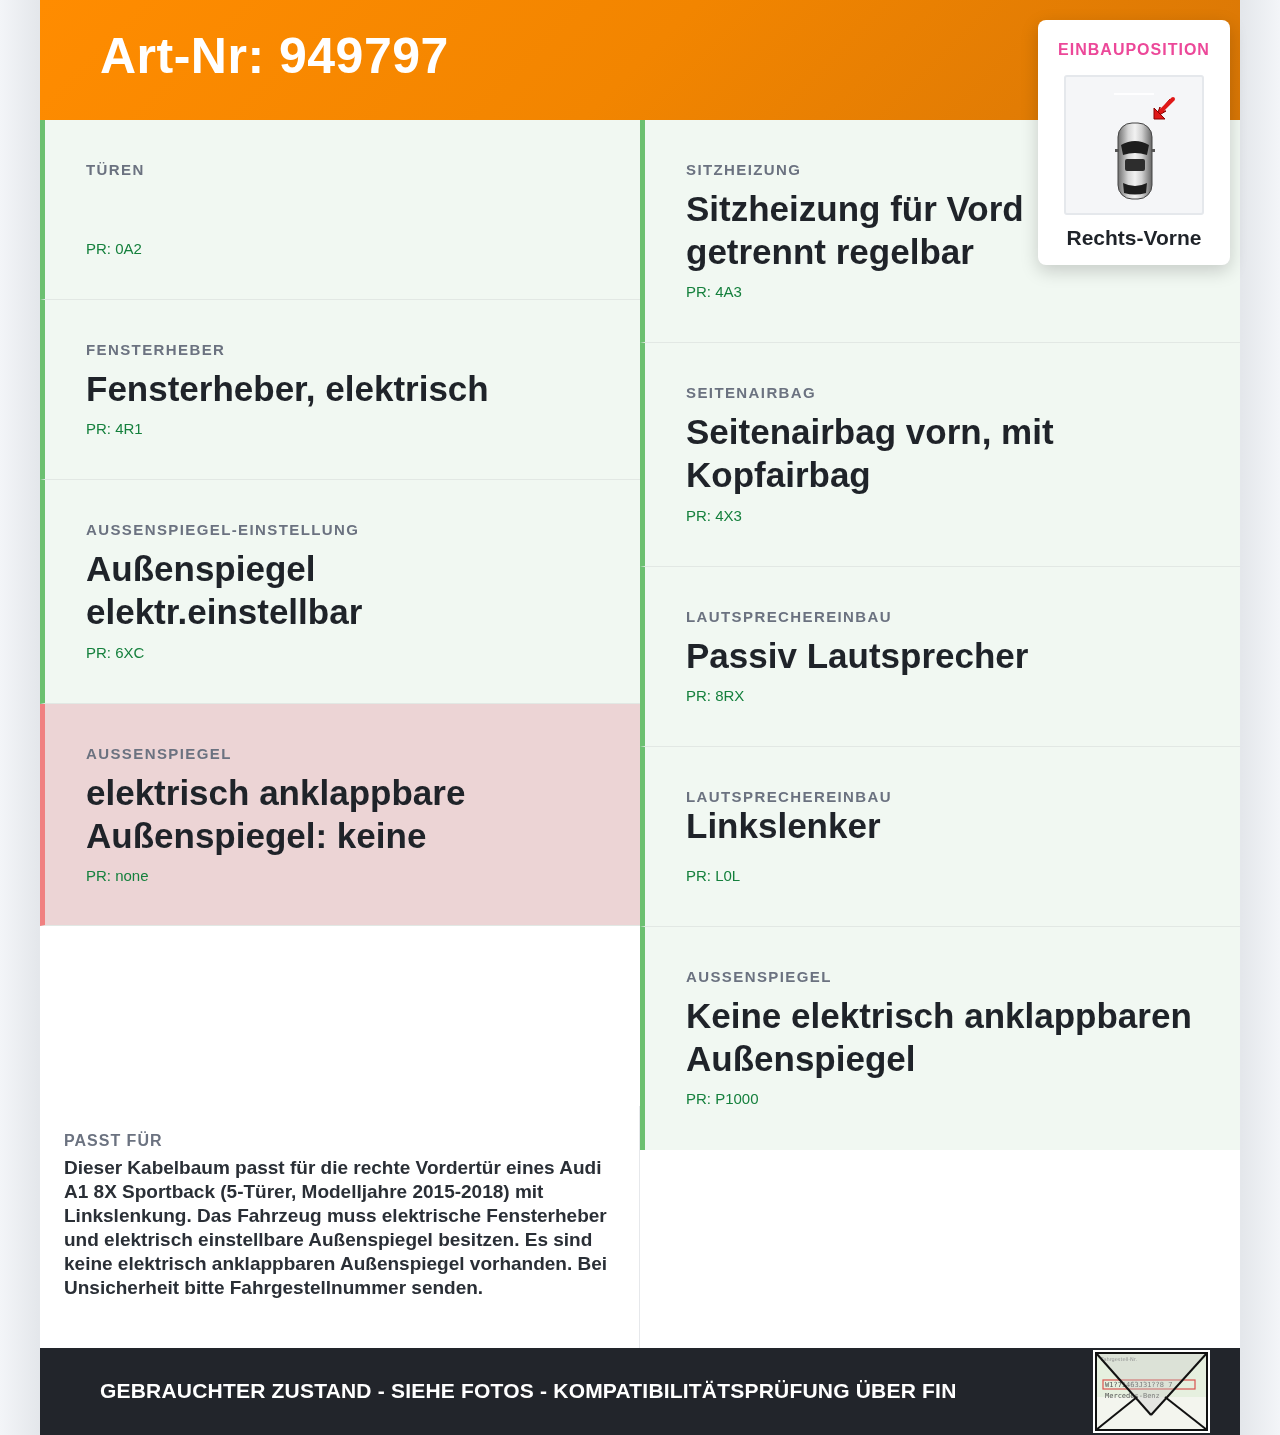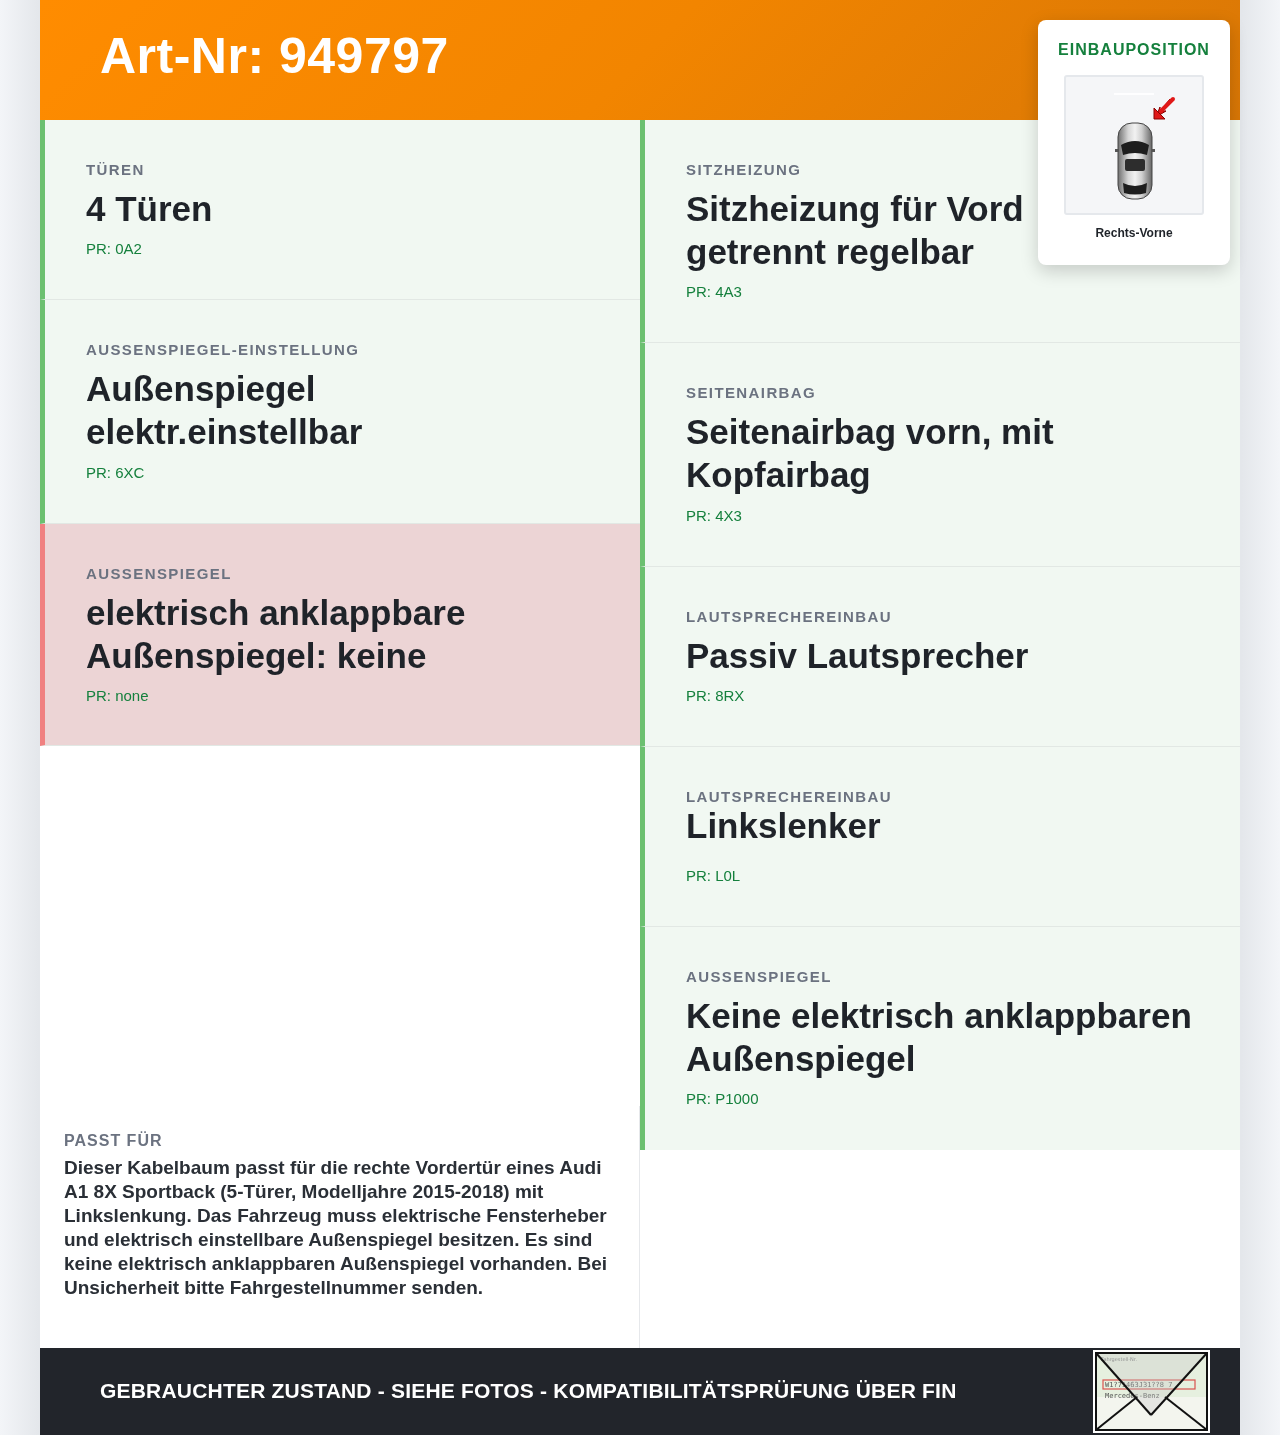--- a/index.html
+++ b/index.html
@@ -70,45 +70,49 @@
     position: absolute; left: 1053px; top: 2px; width: 117px; height: 83px;
     background: #f1f4ec; border: 2px solid #ffffff;
   }
   .overlay-card {
     position: absolute; left: 1038px; top: 20px; width: 192px; height: 245px;
     background: #ffffff; border-radius: 8px;
     box-shadow: 0 6px 18px rgba(0,0,0,0.18);
   }
   .overlay-title {
     position: absolute; left: 0; top: 21px; width: 192px; text-align: center;
-    color: #15803d; font-size: 16px; font-weight: 700; letter-spacing: 1px;
+    color: #ec4899; font-size: 16px; font-weight: 700; letter-spacing: 1px;
   }
   .overlay-img {
     position: absolute; left: 26px; top: 55px; width: 140px; height: 140px;
     background: #f5f6f8; border: 2px solid #e5e8ec; border-radius: 3px;
   }
   .overlay-caption {
     position: absolute; left: 0; top: 206px; width: 192px; text-align: center;
-    color: #1f2329; font-size: 12px; font-weight: 700;
+    color: #1f2329; font-size: 21px; font-weight: 700;
   }
 </style>
 </head>
 <body>
 
 <div class="page">
 
   <div class="header">
     <div class="header-title">Art-Nr: 949797</div>
   </div>
 
   <div class="col col-left">
     <div class="block" style="height:180px">
       <div class="block-label" style="top:41px">TÜREN</div>
-      <div class="block-value" style="top:67px">4 Türen</div>
       <div class="block-pr" style="top:120px">PR: 0A2</div>
+    </div>
+    <div class="block" style="height:180px">
+      <div class="block-label" style="top:41px">FENSTERHEBER</div>
+      <div class="block-value" style="top:67px">Fensterheber, elektrisch</div>
+      <div class="block-pr" style="top:120px">PR: 4R1</div>
     </div>
     <div class="block" style="height:224px">
       <div class="block-label" style="top:41px">AUSSENSPIEGEL-EINSTELLUNG</div>
       <div class="block-value" style="top:67px; width:400px">Außenspiegel elektr.einstellbar</div>
       <div class="block-pr" style="top:164px">PR: 6XC</div>
     </div>
     <div class="block bad" style="height:222px">
       <div class="block-label" style="top:41px">AUSSENSPIEGEL</div>
       <div class="block-value" style="top:67px; width:430px">elektrisch anklappbare Außenspiegel: keine</div>
       <div class="block-pr" style="top:163px">PR: none</div>

